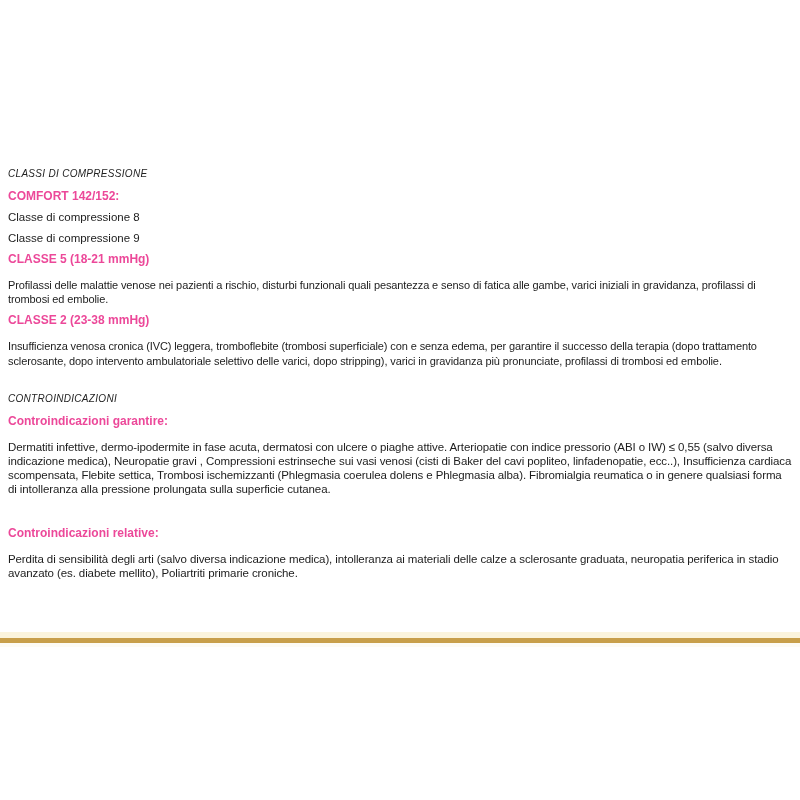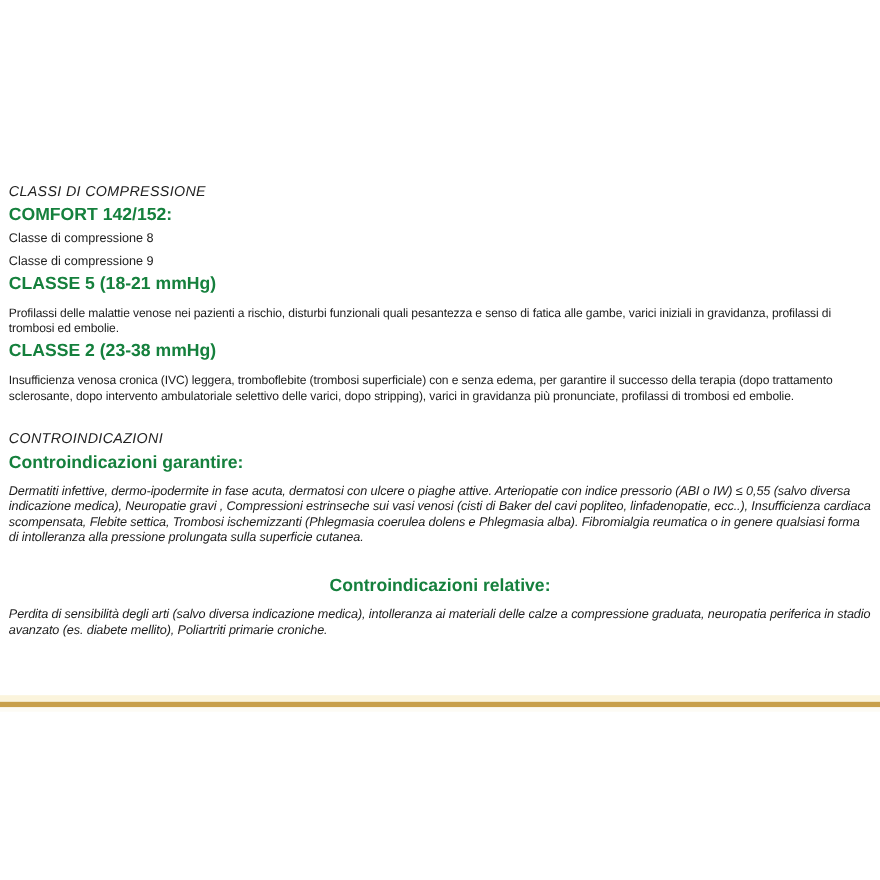--- a/index.html
+++ b/index.html
@@ -18,49 +18,49 @@
   }
   .doc {
     position: absolute;
     top: 167px;
     left: 8px;
     right: 8px;
   }
   .kicker {
     font-style: italic;
     font-weight: 400;
-    font-size: 13px;
+    font-size: 10px;
     line-height: 14px;
     letter-spacing: 0.3px;
     color: #222222;
     margin: 0 0 8px 0;
   }
   .kicker.gap-lg { margin-top: 27px; }
   .kicker.gap-md { margin-top: 24px; }
   .subhead {
     font-weight: 700;
-    font-size: 16px;
+    font-size: 12px;
     line-height: 14px;
-    color: #15803d;
+    color: #ec4899;
     margin: 0 0 7px 0;
   }
-  .subhead.gap-xl { margin-top: 29px; text-align: center; }
+  .subhead.gap-xl { margin-top: 29px; }
   .value-line {
     font-size: 11.5px;
     line-height: 14px;
     margin: 0 0 7px 0;
   }
   .para {
     font-size: 11px;
     letter-spacing: -0.1px;
     line-height: 14.2px;
     margin: 12px 0 7px 0;
     color: #1c1c1c;
   }
-  .para.lg { font-size: 11.5px; font-style: italic; }
+  .para.lg { font-size: 11.5px; }
   .accent-strip {
     position: absolute;
     left: 0;
     right: 0;
     top: 632px;
   }
   .accent-strip .halo-top { height: 6px; }
   .accent-strip .bar { height: 5px; }
   .accent-strip .halo-bottom { height: 4px; }
 </style>
@@ -87,21 +87,21 @@
     <div class="para">Insufficienza venosa cronica (IVC) leggera, tromboflebite (trombosi superficiale) con e senza edema, per garantire il successo della terapia (dopo trattamento sclerosante, dopo intervento ambulatoriale selettivo delle varici, dopo stripping), varici in gravidanza più pronunciate, profilassi di trombosi ed embolie.</div>
   </div>
 
   <div>
     <div class="kicker gap-md">CONTROINDICAZIONI</div>
 
     <div class="subhead">Controindicazioni garantire:</div>
     <div class="para lg">Dermatiti infettive, dermo-ipodermite in fase acuta, dermatosi con ulcere o piaghe attive. Arteriopatie con indice pressorio (ABI o IW) ≤ 0,55 (salvo diversa indicazione medica), Neuropatie gravi , Compressioni estrinseche sui vasi venosi (cisti di Baker del cavi popliteo, linfadenopatie, ecc..), Insufficienza cardiaca scompensata, Flebite settica, Trombosi ischemizzanti (Phlegmasia coerulea dolens e Phlegmasia alba). Fibromialgia reumatica o in genere qualsiasi forma di intolleranza alla pressione prolungata sulla superficie cutanea.</div>
 
     <div class="subhead gap-xl">Controindicazioni relative:</div>
-    <div class="para lg">Perdita di sensibilità degli arti (salvo diversa indicazione medica), intolleranza ai materiali delle calze a compressione graduata, neuropatia periferica in stadio avanzato (es. diabete mellito), Poliartriti primarie croniche.</div>
+    <div class="para lg">Perdita di sensibilità degli arti (salvo diversa indicazione medica), intolleranza ai materiali delle calze a sclerosante graduata, neuropatia periferica in stadio avanzato (es. diabete mellito), Poliartriti primarie croniche.</div>
   </div>
 
 </div>
 
 <div class="accent-strip">
   <div class="halo-top" style="background: rgb(251, 244, 220);"></div>
   <div class="bar" style="background: rgb(200, 159, 74);"></div>
   <div class="halo-bottom" style="background: rgb(253, 251, 244);"></div>
 </div>
 

